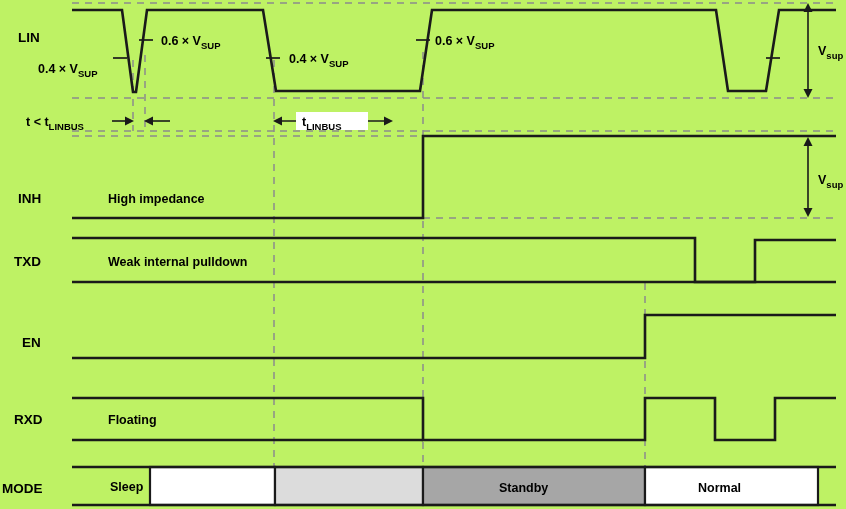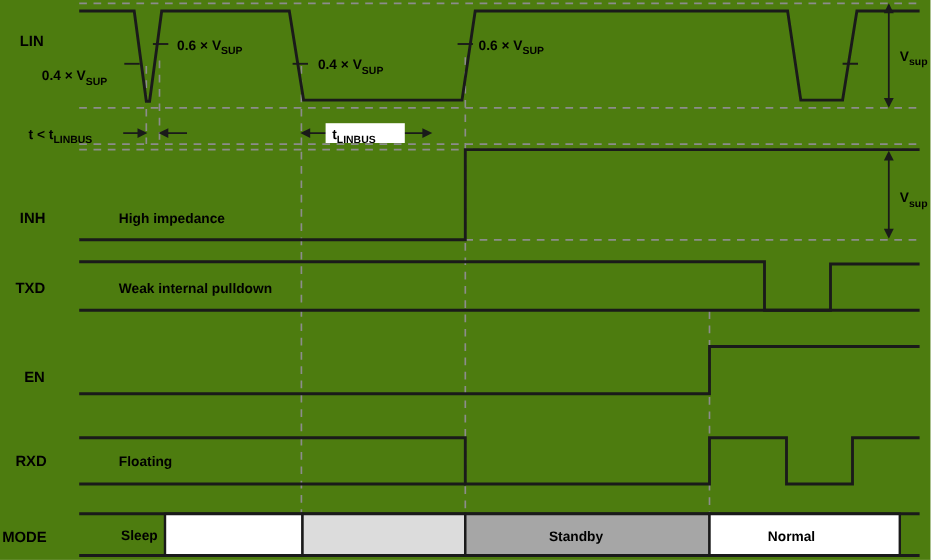--- a/index.html
+++ b/index.html
@@ -1,17 +1,17 @@
 <!DOCTYPE html>
 <html><head>
 <meta charset="utf-8">
 <style>
   html,body{margin:0;padding:0;background:#ffffff;}
   body{width:846px;height:509px;font-family:"Liberation Sans",sans-serif;}
-  #stage{position:relative;width:846px;height:509px;overflow:hidden;background:#4d7c0f;}
+  #stage{position:relative;width:846px;height:509px;overflow:hidden;background:#bef264;}
   svg#diagram{position:absolute;left:0;top:0;width:846px;height:509px;}
   .lbl{font-weight:bold;fill:#000;font-family:"Liberation Sans",sans-serif;}
   .rowlabel{font-size:13.5px;font-weight:bold;}
   .annot{font-size:12.5px;font-weight:bold;}
   .inlabel{font-size:12.5px;font-weight:bold;}
   .sub{font-size:9.5px;font-weight:bold;}
   .wave{fill:none;stroke:#1a1a1a;stroke-width:2.6;stroke-linejoin:miter;stroke-linecap:butt;}
   .dash{fill:none;stroke:#8c8c8c;stroke-width:1.5;stroke-dasharray:7 6;}
   .dashv{fill:none;stroke:#8c8c8c;stroke-width:1.5;stroke-dasharray:7 6;}
   .tick{stroke:#1a1a1a;stroke-width:1.7;}

